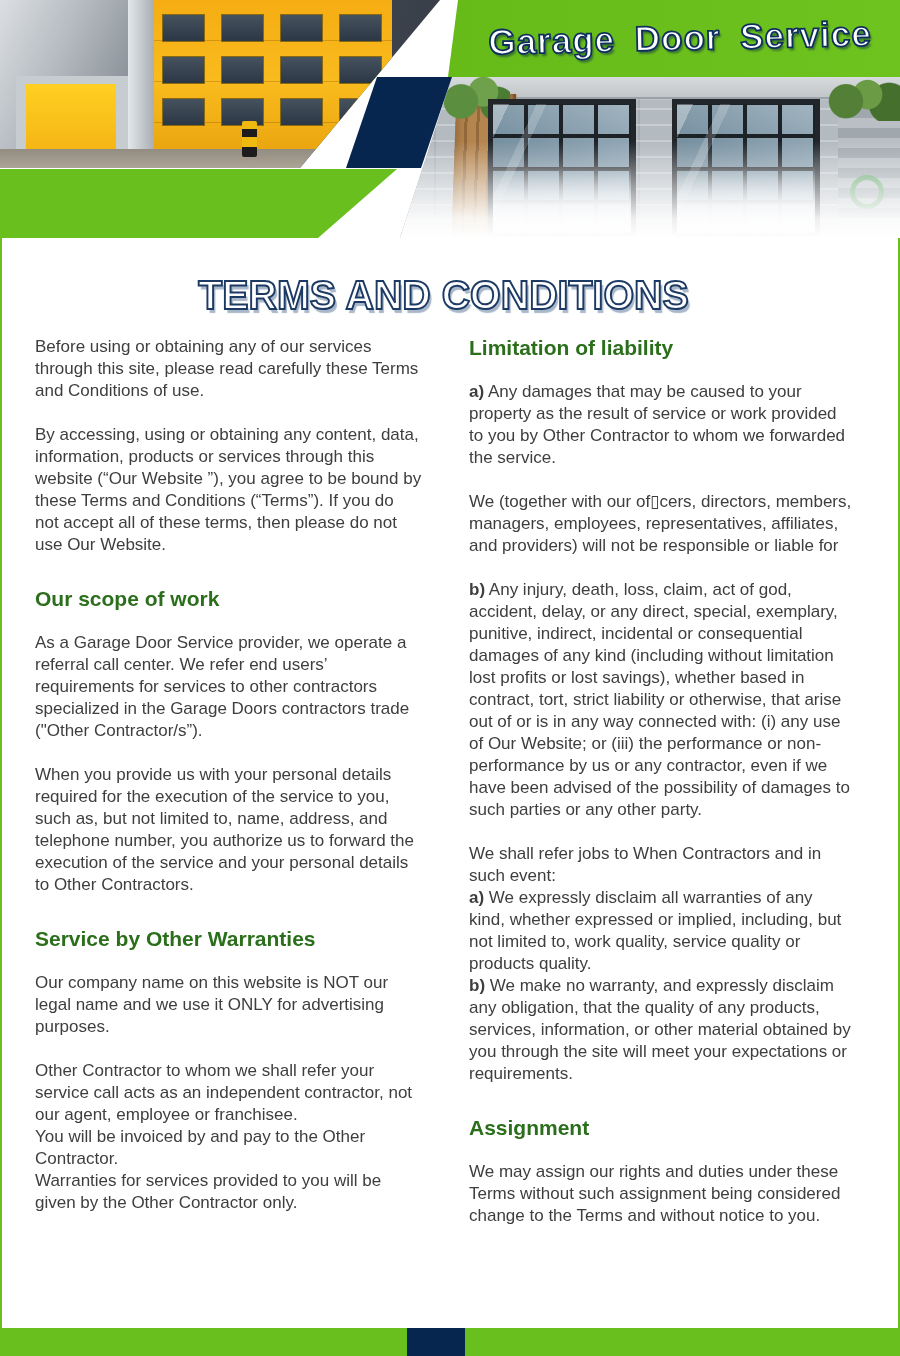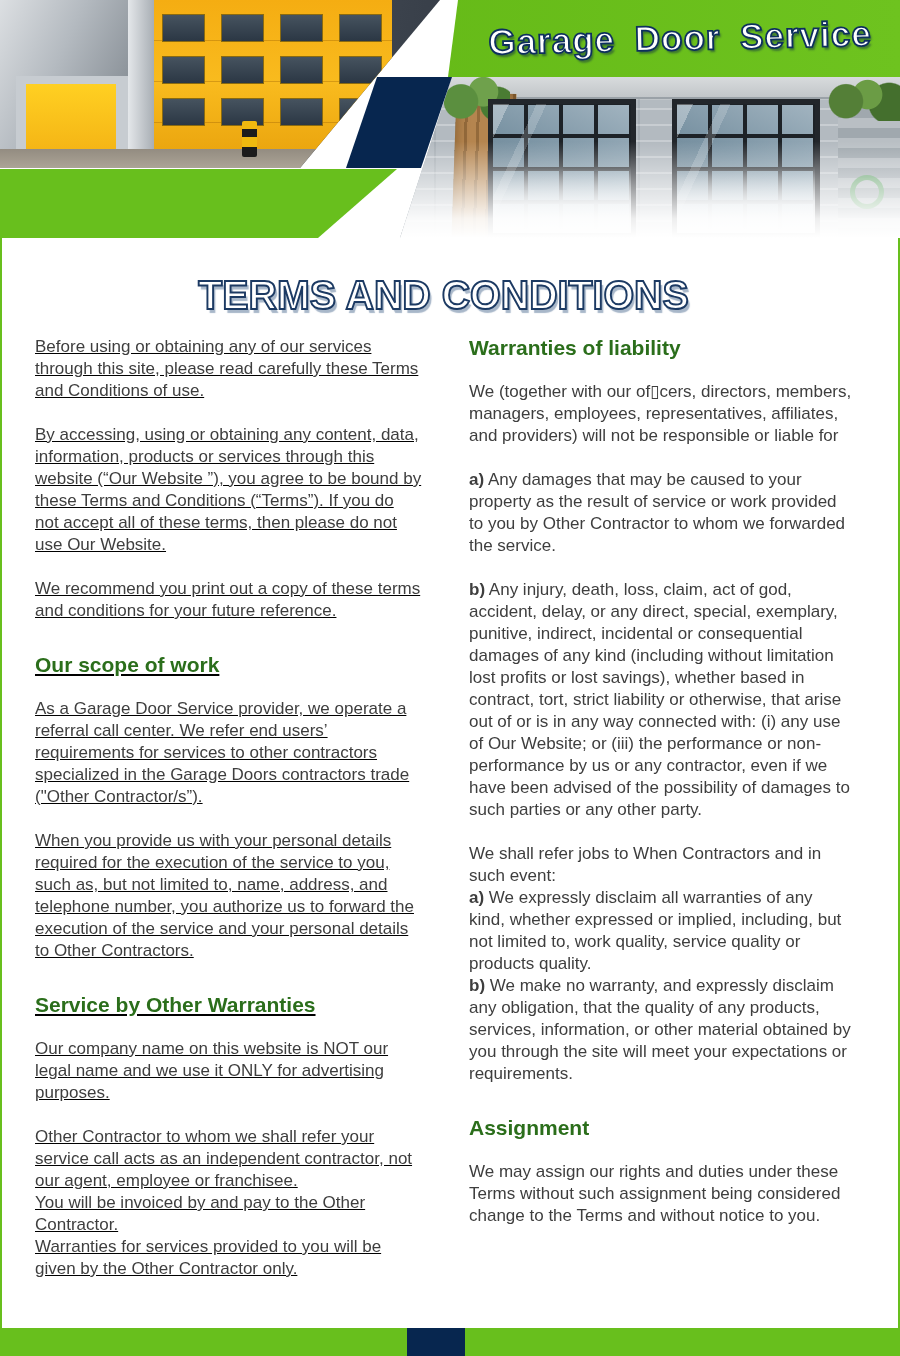--- a/index.html
+++ b/index.html
@@ -78,21 +78,21 @@
     background:linear-gradient(180deg,rgba(255,255,255,0) 40%,rgba(255,255,255,.55) 68%,rgba(255,255,255,.92) 88%,#fff 100%);}
   
   .content{box-sizing:border-box;width:900px;height:1090px;background:#fff;
     border-left:2px solid #68bf1d;border-right:2px solid #68bf1d;
     padding:20px 46px 0 33px;}
   .page-title{height:74px;display:flex;align-items:center;justify-content:center;}
   .page-title span{font-size:41px;font-weight:bold;color:#fff;transform:scaleX(.96);
     -webkit-text-stroke:2px #1c3a63;letter-spacing:0;
     text-shadow:2.5px 3.5px 1px rgba(110,135,165,.6);}
   .cols{display:flex;gap:47px;margin-top:4px;}
-  .col-left{width:388px;text-decoration:underline;} .col-right{width:384px;}
+  .col-left{width:388px;} .col-right{width:384px;}
   .body-par{margin:0 0 22px;font-size:17px;line-height:22px;color:#3e3e3e;white-space:pre-line;}
   .sec-heading{margin:31px 0 21px;font-size:21px;line-height:24px;font-weight:bold;color:#2b6e1b;}
   .col > :first-child{margin-top:0;}
   
   .footer{position:relative;width:900px;height:28px;background:#68bf1d;}
   .footer-navy{position:absolute;left:407px;top:0;width:58px;height:28px;background:#07264f;}
 </style>
 </head>
 <body>
 
@@ -148,34 +148,33 @@
 </div>
 
 <div class="content">
   <div class="page-title">
     <span>TERMS AND CONDITIONS</span>
   </div>
   <div class="cols">
     <div class="col col-left" id="col-left">
         <p class="body-par"><span>Before using or obtaining any of our services through this site, please read carefully these Terms and Conditions of use.</span></p>
         <p class="body-par"><span>By accessing, using or obtaining any content, data, information, products or services through this website (“Our Website ”), you agree to be bound by these Terms and Conditions (“Terms”). If you do not accept all of these terms, then please do not use Our Website.</span></p>
-        <p class="body-par"><span>We recommend you print out a copy of these terms and conditions for your future reference.</span></p>
         <h2 class="sec-heading"><b>Our scope of work</b></h2>
         <p class="body-par"><span>As a Garage Door Service provider, we operate a referral call center. We refer end users’ requirements for services to other contractors specialized in the Garage Doors contractors trade ("Other Contractor/s”).</span></p>
         <p class="body-par"><span>When you provide us with your personal details required for the execution of the service to you, such as, but not limited to, name, address, and telephone number, you authorize us to forward the execution of the service and your personal details to Other Contractors.</span></p>
         <h2 class="sec-heading"><b>Service by Other Warranties</b></h2>
         <p class="body-par"><span>Our company name on this website is NOT our legal name and we use it ONLY for advertising purposes.</span></p>
         <p class="body-par"><span>Other Contractor to whom we shall refer your service call acts as an independent contractor, not our agent, employee or franchisee.
 You will be invoiced by and pay to the Other Contractor.
 Warranties for services provided to you will be given by the Other Contractor only.</span></p>
       </div>
     <div class="col col-right" id="col-right">
-        <h2 class="sec-heading"><b>Warranties of liability</b></h2>
+        <h2 class="sec-heading"><b>Limitation of liability</b></h2>
+        <p class="body-par"><b>a)</b><span> Any damages that may be caused to your property as the result of service or work provided to you by Other Contractor to whom we forwarded the service.</span></p>
         <p class="body-par"><span>We (together with our of▯cers, directors, members, managers, employees, representatives, affiliates, and providers) will not be responsible or liable for</span></p>
-        <p class="body-par"><b>a)</b><span> Any damages that may be caused to your property as the result of service or work provided to you by Other Contractor to whom we forwarded the service.</span></p>
         <p class="body-par"><b>b)</b><span> Any injury, death, loss, claim, act of god, accident, delay, or any direct, special, exemplary, punitive, indirect, incidental or consequential damages of any kind (including without limitation lost profits or lost savings), whether based in contract, tort, strict liability or otherwise, that arise out of or is in any way connected with: (i) any use of Our Website; or (iii) the performance or non-performance by us or any contractor, even if we have been advised of the possibility of damages to such parties or any other party.</span></p>
         <p class="body-par"><span>We shall refer jobs to When Contractors and in such event:
 </span><b>a)</b><span> We expressly disclaim all warranties of any kind, whether expressed or implied, including, but not limited to, work quality, service quality or products quality.
 </span><b>b)</b><span> We make no warranty, and expressly disclaim any obligation, that the quality of any products, services, information, or other material obtained by you through the site will meet your expectations or requirements.</span></p>
         <h2 class="sec-heading"><b>Assignment</b></h2>
         <p class="body-par"><span>We may assign our rights and duties under these Terms without such assignment being considered change to the Terms and without notice to you.</span></p>
       </div>
   </div>
 </div>
 

